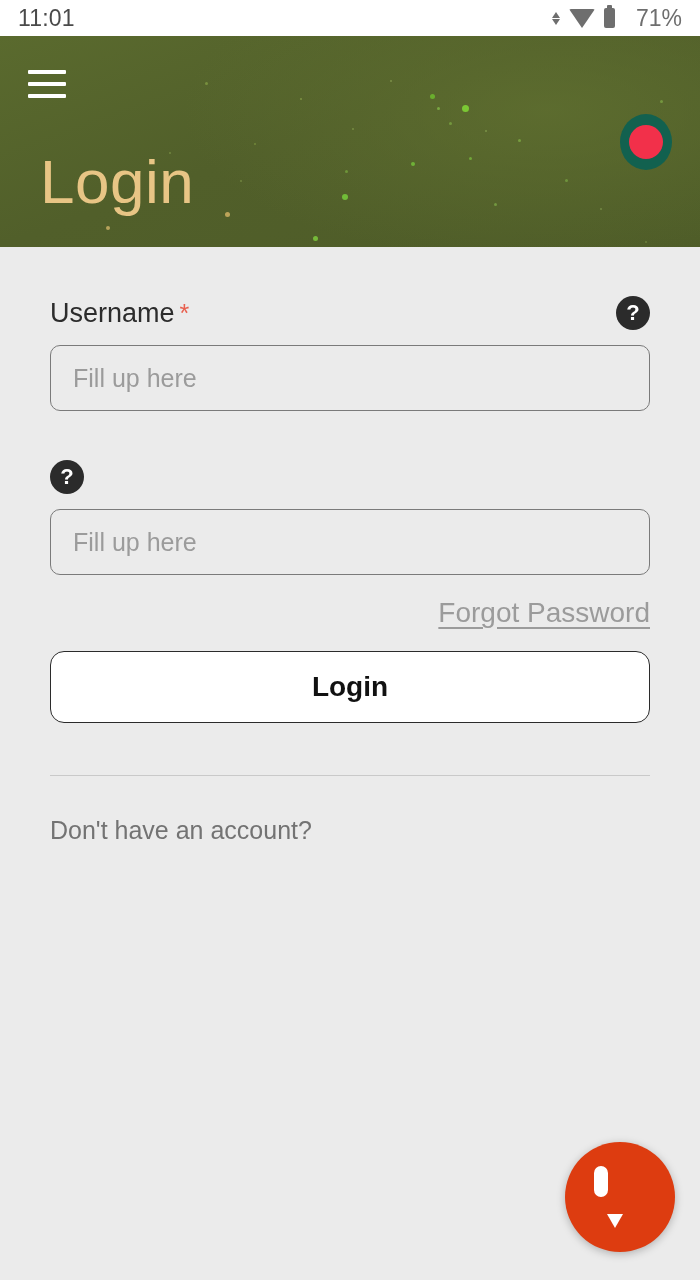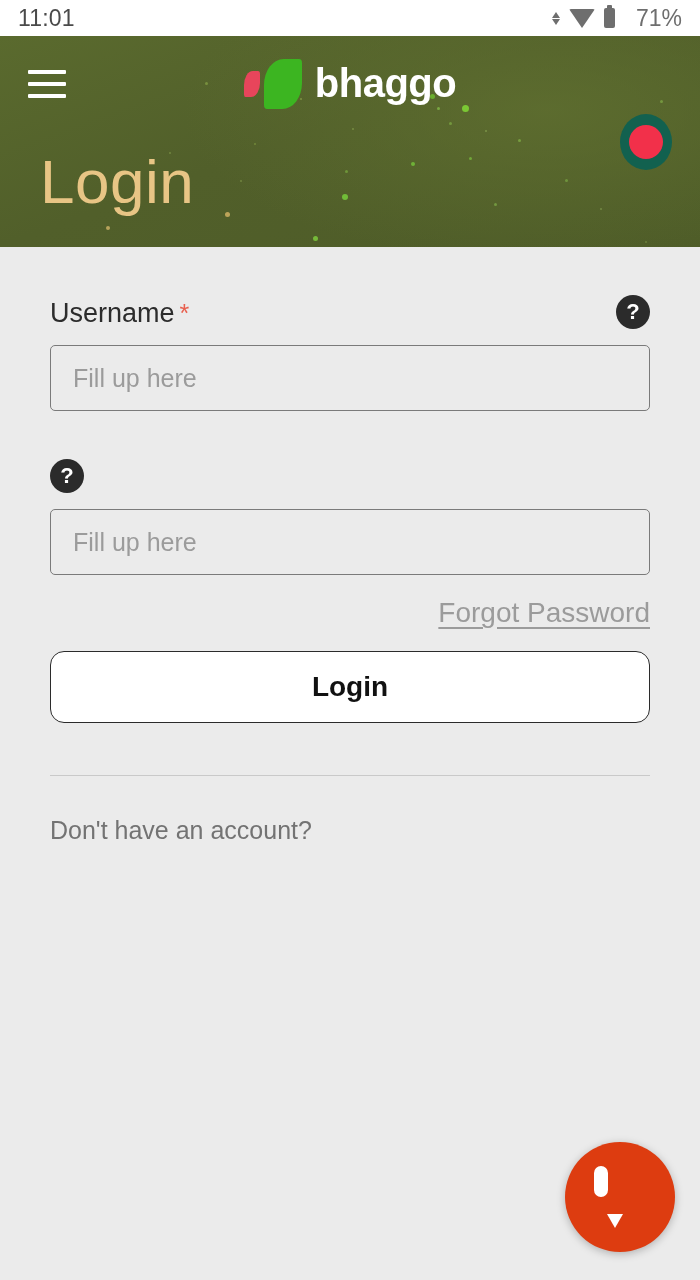--- a/index.html
+++ b/index.html
@@ -82,32 +82,32 @@
 
   .page-title {
     position:absolute; left:40px; top:110px;
     font-size:62px; color:#e8c585; font-weight:300; letter-spacing:.5px;
   }
 
   
   .content { position:absolute; top:247px; left:0; width:700px; padding:0 50px; }
   .field { margin-top:50px; }
   .field-head {
-    display:flex; align-items:flex-end; justify-content:space-between;
+    display:flex; align-items:center; justify-content:space-between;
     margin-bottom:16px; height:32px;gap:15px;
   }
   .field-label { font-size:27px; color:#2c2c2c; }
   .req { color:#e8604f; font-size:25px; margin-left:5px; }
   .help-icon {
     width:34px; height:34px; border-radius:50%; background:#2b2b2b;
     color:#ffffff; font-size:22px; font-weight:bold;
     display:flex; align-items:center; justify-content:center; cursor:pointer;
   }
   .text-input {
-    width:100%; height:66px; border:1.5px solid #7a7a7a; border-radius:5px;
+    width:100%; height:66px; border:1.5px solid #7a7a7a; border-radius:10px;
     background:transparent; padding:0 22px; font-size:25px; color:#2c2c2c;
     font-family:"Liberation Sans", sans-serif; outline:none;
   }
   .text-input::placeholder { color:#9b9b9b; }
 
   .forgot-row { display:flex; justify-content:flex-end; margin-top:22px; }
   .forgot-link {
     font-size:28px; color:#9b9b9b; text-decoration:underline;
     text-underline-offset:5px; cursor:pointer;
   }
@@ -193,27 +193,20 @@
       </div>
 
     <div class="header-bar">
       <div class="hamburger">
         <span></span>
           <span></span>
           <span></span>
       </div>
     </div>
 
-    <div class="brand">
-      <span class="brand-marks">
-        <span class="leaf-sm"></span>
-        <span class="leaf-lg"></span>
-      </span>
-      <span class="brand-text">bhaggo</span>
-    </div>
 
     <div class="flag">
       <span class="flag-dot"></span>
     </div>
 
     <div class="page-title">Login</div>
   </div>
 
   <div class="content">
 

